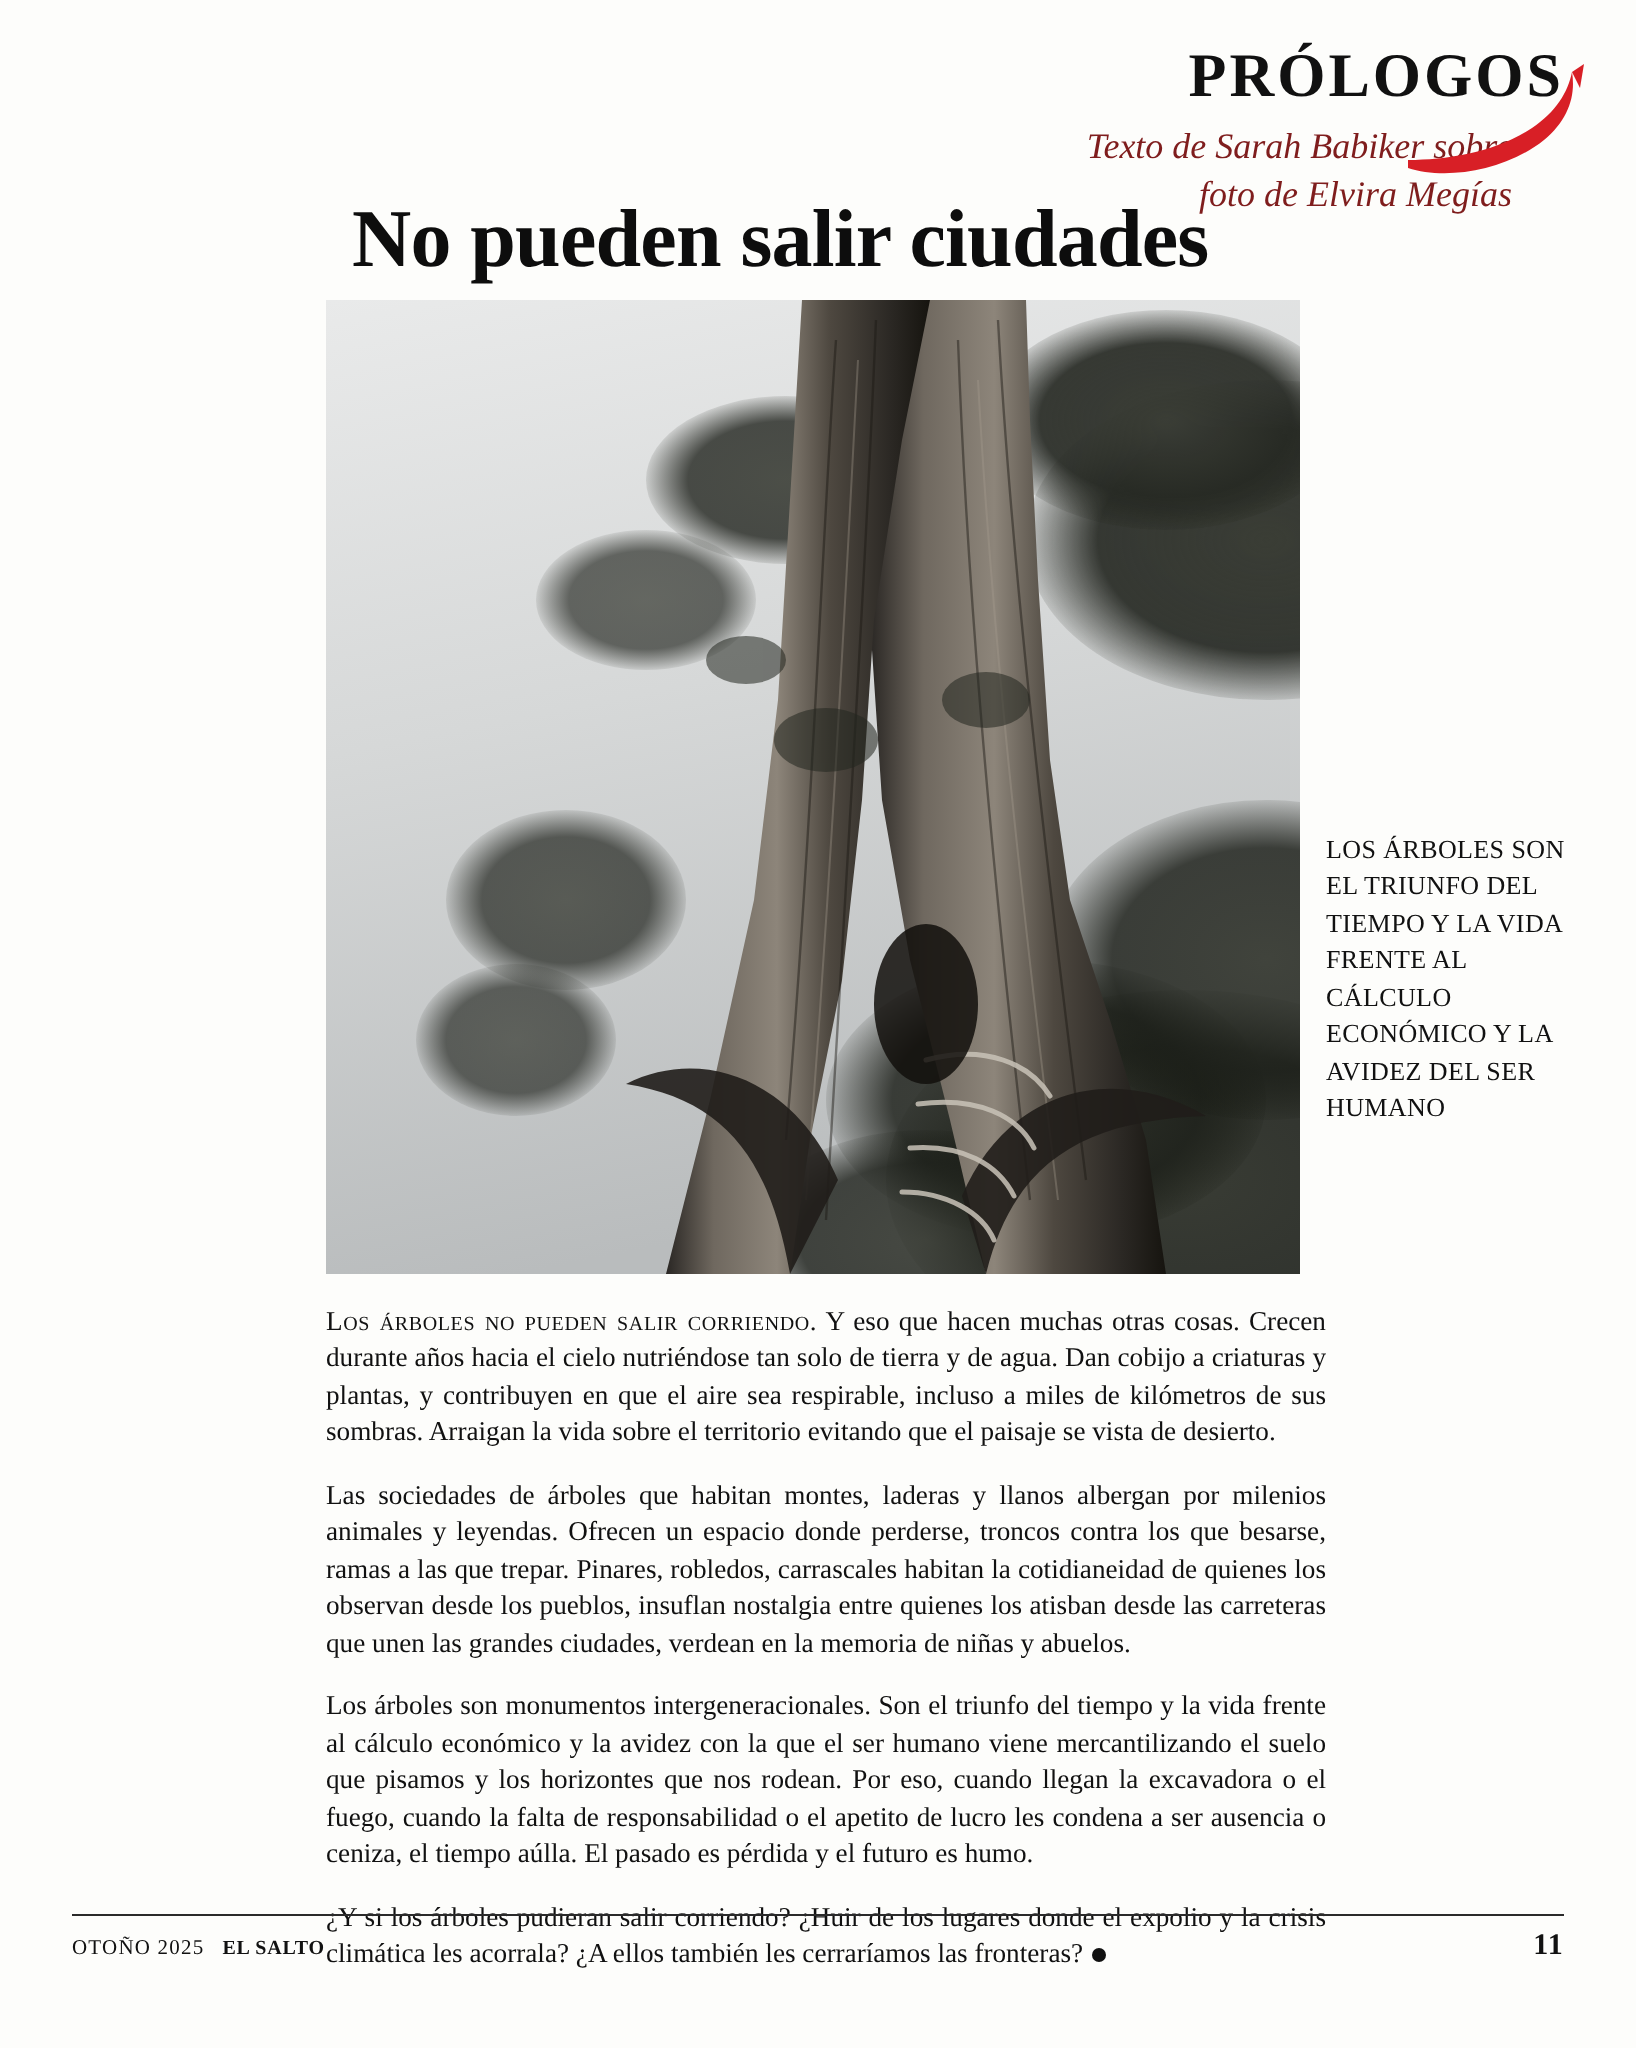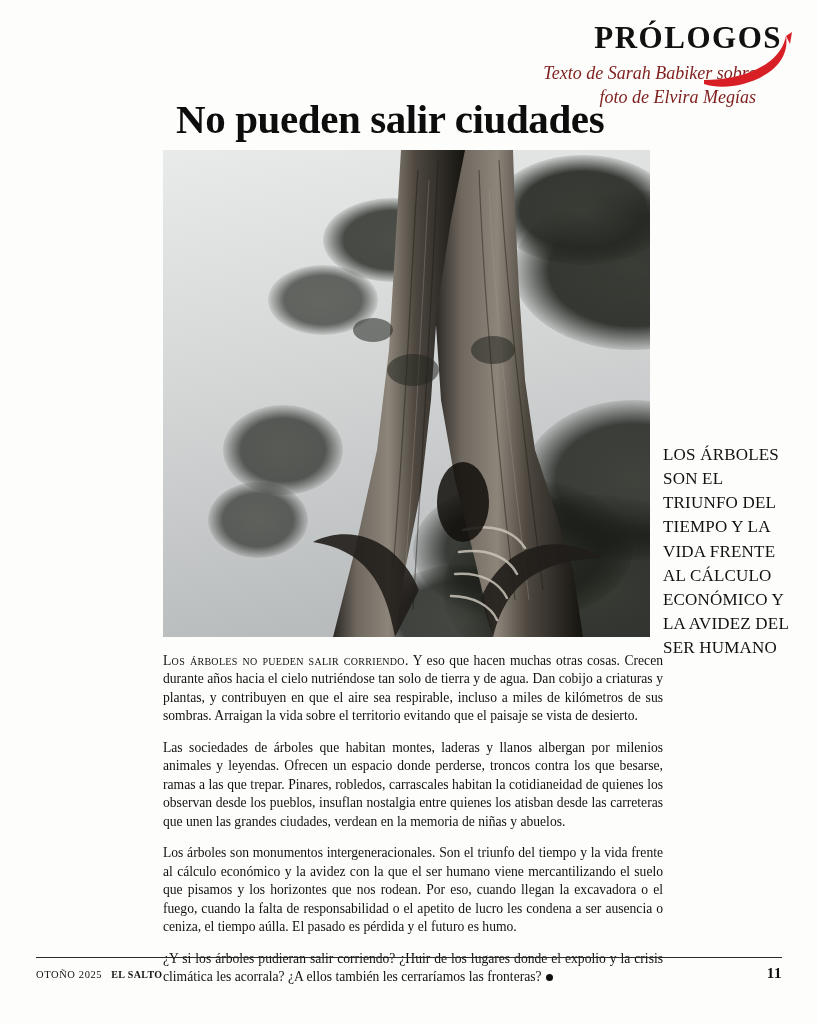--- a/index.html
+++ b/index.html
@@ -77,25 +77,25 @@
     width: 487px;
     height: 487px;
     overflow: hidden;
     background: #9aa0a3;
   }
   .photo svg { display: block; }
 
   
   .pullquote {
     position: absolute;
-    top: 443px;
+    top: 416px;
     left: 663px;
     width: 130px;
     font-family: "Liberation Serif", serif;
-    font-size: 17px;
+    font-size: 13px;
     line-height: 1.42;
     letter-spacing: 0.2px;
     color: #111;
     text-transform: uppercase;
   }
 
   
   .body-copy {
     position: absolute;
     top: 652px;

